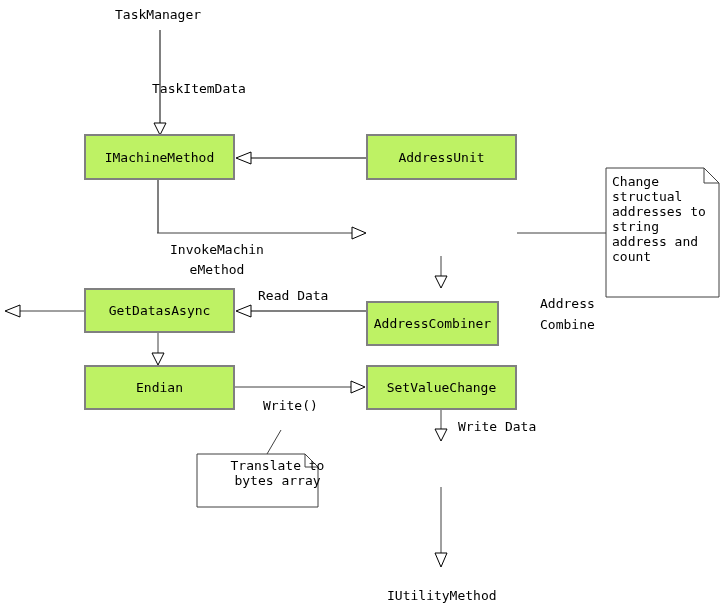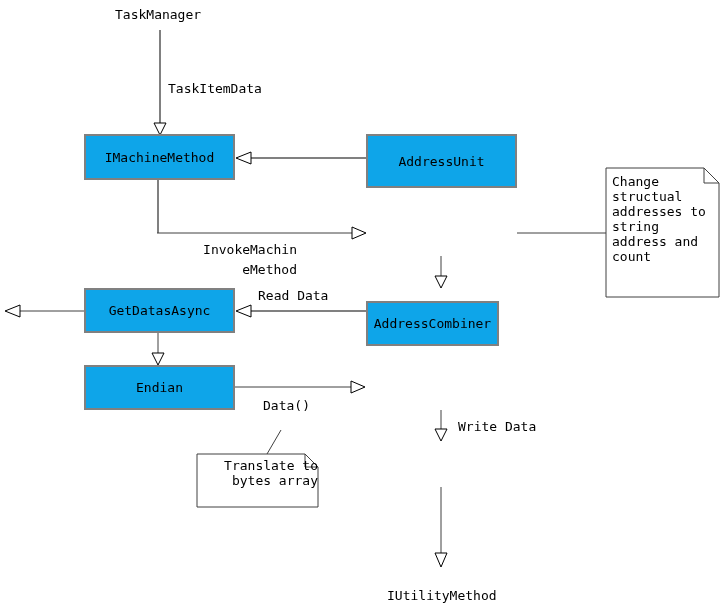--- a/index.html
+++ b/index.html
@@ -3,28 +3,28 @@
 <meta charset="utf-8">
 <style>
   html,body{margin:0;padding:0;background:#ffffff;}
   .canvas{
     position:relative;width:724px;height:614px;background:#ffffff;overflow:hidden;
     font-family:"DejaVu Sans Mono","Liberation Mono",monospace;
     font-size:13px;color:#000000;
   }
   svg.wires{position:absolute;left:0;top:0;z-index:1;}
   .box{
-    position:absolute;z-index:2;box-sizing:border-box;background:#0ea5e9;
+    position:absolute;z-index:2;box-sizing:border-box;background:#bef264;
     border:2px solid #808080;display:flex;align-items:center;justify-content:center;
     white-space:nowrap;
   }
   .label{position:absolute;z-index:3;white-space:pre-line;line-height:16px;}
-  .label.center{text-align:right;}
+  .label.center{text-align:center;}
   .note-text{position:absolute;z-index:3;white-space:pre-line;line-height:15px;}
-  .note-text.center{text-align:right;}
+  .note-text.center{text-align:center;margin-left:20px;}
 </style>
 </head>
 <body>
 
 <div class="canvas">
 
   <svg class="wires" width="724" height="614" viewBox="0 0 724 614">
 
     <line x1="160" y1="30" x2="160" y2="123" stroke="#808080" stroke-width="2"></line>
     <polygon points="154,123 166,123 160,135" fill="#ffffff" stroke="#000000" stroke-width="1"></polygon>
@@ -64,39 +64,44 @@
     <path d="M606,168 H704 L719,183 V297 H606 Z" fill="#ffffff" stroke="#404040" stroke-width="1"></path>
     <polyline points="704,168 704,183 719,183" fill="none" stroke="#404040" stroke-width="1"></polyline>
 
     <path d="M197,454 H305 L318,467 V507 H197 Z" fill="#ffffff" stroke="#404040" stroke-width="1"></path>
     <polyline points="305,454 305,467 318,467" fill="none" stroke="#404040" stroke-width="1"></polyline>
   </svg>
 
   <div class="box" style="left:84px;top:134px;width:151px;height:46px">
     <span>IMachineMethod</span>
   </div>
-  <div class="box" style="left:366px;top:134px;width:151px;height:54px">
+  <div class="box" style="left:366px;top:134px;width:151px;height:46px">
     <span>AddressUnit</span>
   </div>
   <div class="box" style="left:366px;top:301px;width:133px;height:45px">
     <span>AddressCombiner</span>
   </div>
   <div class="box" style="left:84px;top:365px;width:151px;height:45px">
     <span>Endian</span>
   </div>
   <div class="box" style="left:84px;top:288px;width:151px;height:45px">
     <span>GetDatasAsync</span>
   </div>
+  <div class="box" style="left:366px;top:365px;width:151px;height:45px">
+    <span>SetValueChange</span>
+  </div>
 
   <div class="label" style="left:115px;top:7px">TaskManager</div>
-  <div class="label" style="left:168px;top:81px">TaskItemData</div>
+  <div class="label" style="left:152px;top:81px">TaskItemData</div>
   <div class="label center" style="left:137px;top:240px;width:160px;line-height:20px">InvokeMachin
 eMethod</div>
   <div class="label" style="left:258px;top:288px">Read Data</div>
-  <div class="label" style="left:263px;top:398px">Data()</div>
+  <div class="label" style="left:540px;top:293px;line-height:21px">Address
+Combine</div>
+  <div class="label" style="left:263px;top:398px">Write()</div>
   <div class="label" style="left:458px;top:419px">Write Data</div>
   <div class="label" style="left:387px;top:588px">IUtilityMethod</div>
 
   <div class="note-text" style="left:612px;top:174px;width:103px">Change
 structual
 addresses to
 string
 address and
 count</div>
   <div class="note-text center" style="left:197px;top:458px;width:121px">Translate to

